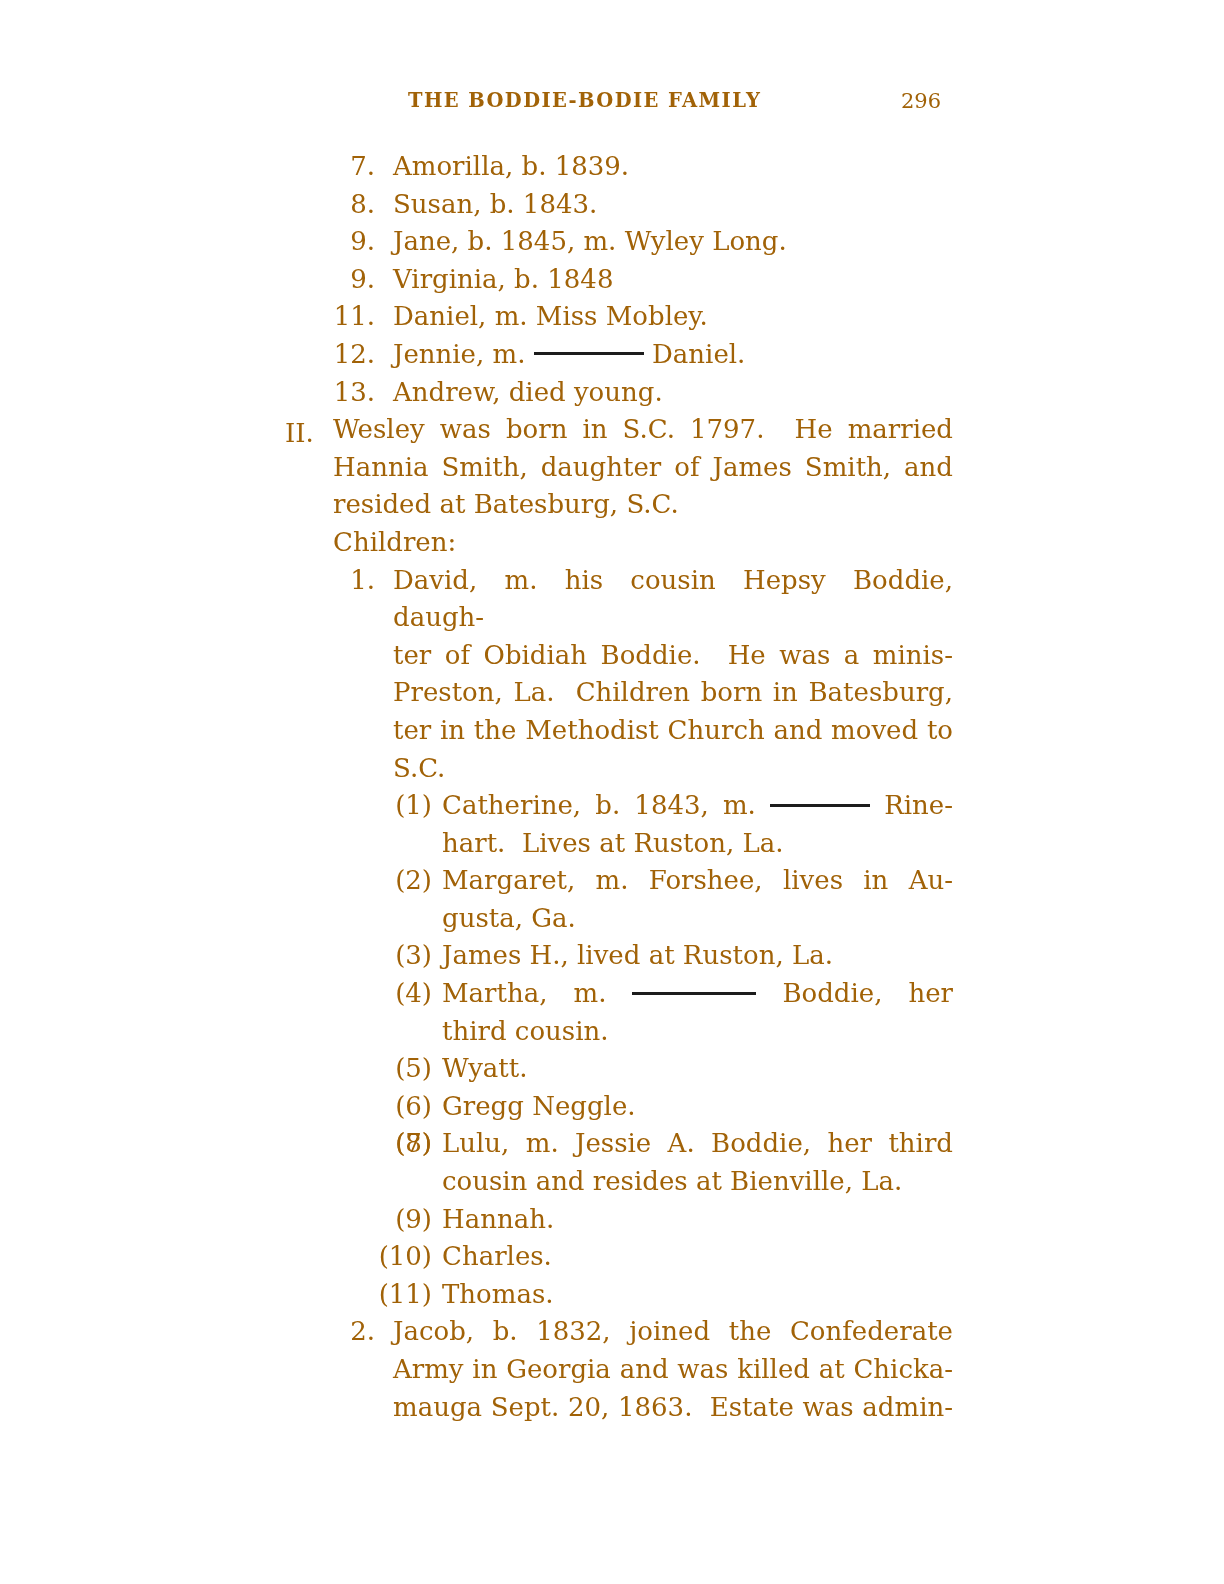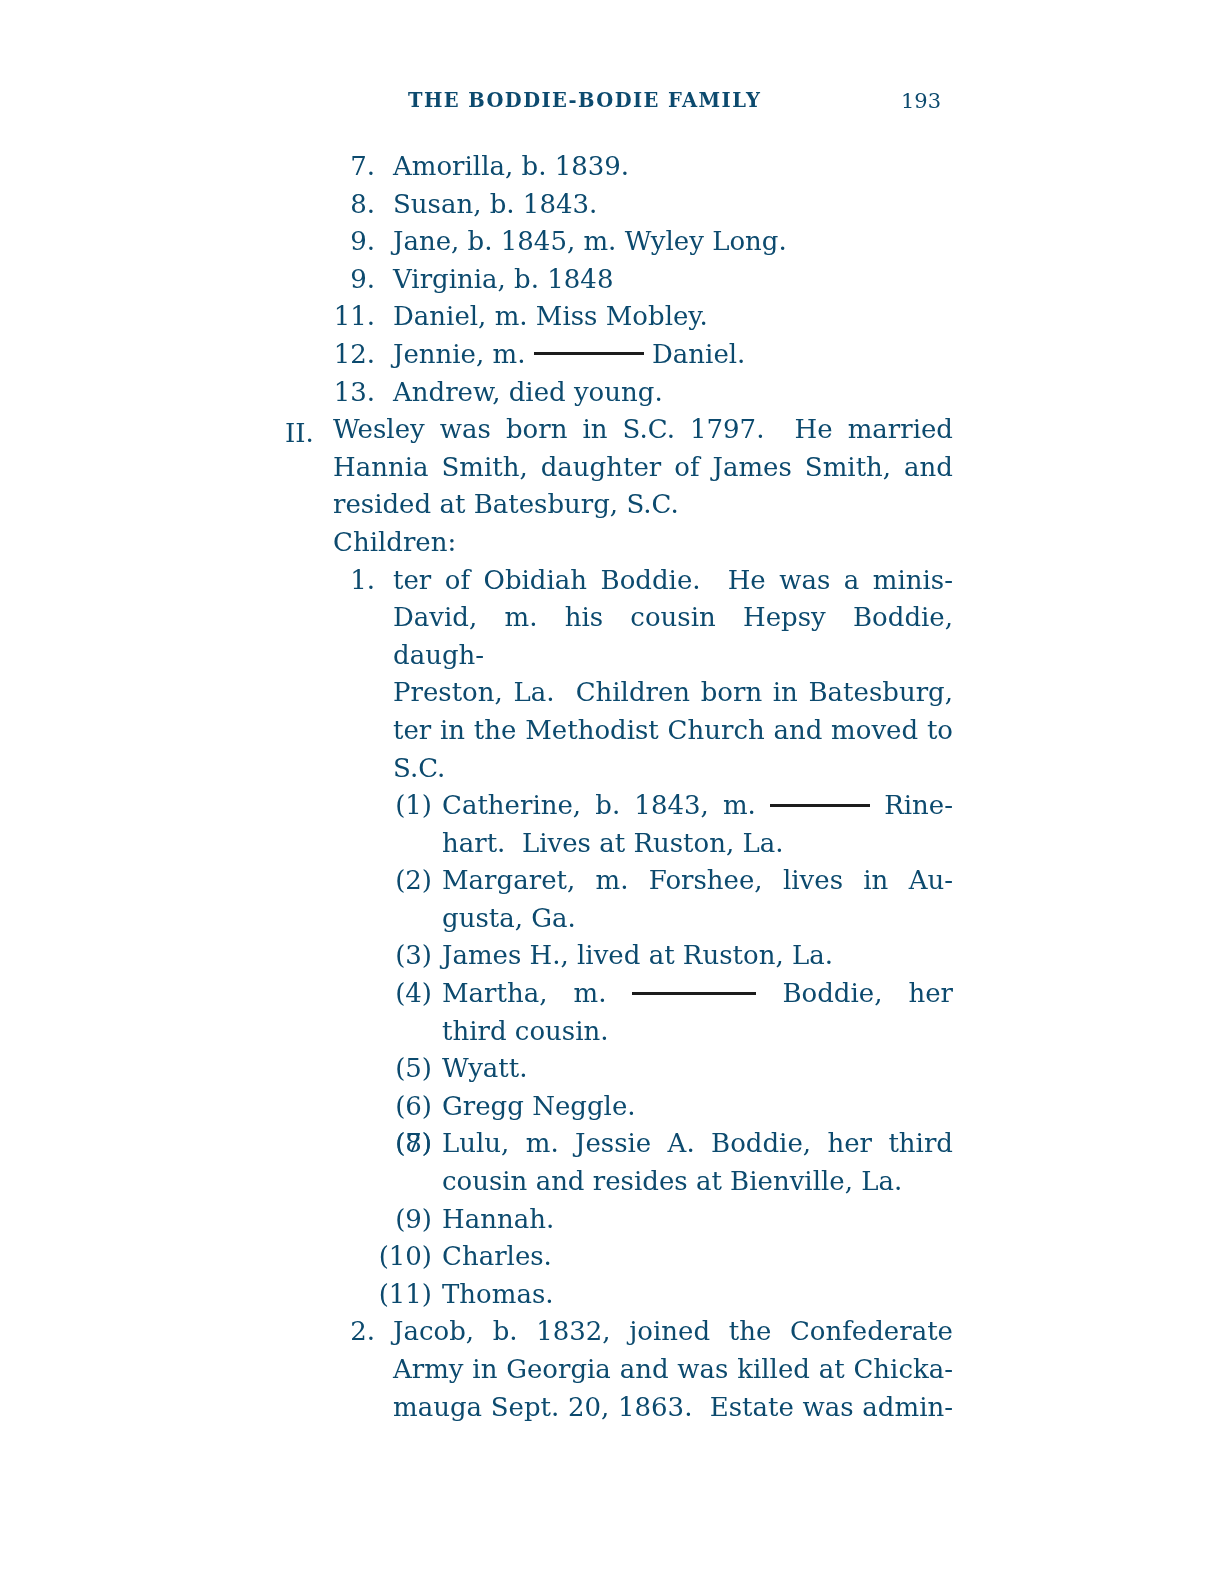--- a/index.html
+++ b/index.html
@@ -1,18 +1,18 @@
 <!DOCTYPE html>
 <html><head>
 <meta charset="utf-8">
 <style>
   html,body { margin:0; padding:0; background:#ffffff; }
   .page {
     position:relative; width:1224px; height:1584px; background:#ffffff;
-    font-family:"DejaVu Serif", serif; color:#0c4a6e;
+    font-family:"DejaVu Serif", serif; color:#a16207;
     font-size:26px; line-height:37.6px; overflow:hidden;
   }
   .running-header { position:absolute; top:88px; left:285px; width:668px; height:32px; }
   .header-title { position:absolute; left:123px; top:0; font-size:19.5px; line-height:26px; font-weight:bold; letter-spacing:1.4px; white-space:nowrap; }
   .page-number { position:absolute; right:12px; top:0; font-size:21px; line-height:26px; }
   .page-body { position:absolute; top:148px; left:285px; width:668px; }
 
   .row { position:relative; }
   .num-pad   { padding-left:108px; }
   .num-marker   { position:absolute; left:0; top:0; width:90px; text-align:right; }
@@ -30,21 +30,21 @@
   .bw124 { width:124px; }
   .bw92  { width:92px; }
 </style>
 </head>
 <body>
 
 <div class="page">
 
   <div class="running-header">
     <div class="header-title">THE BODDIE-BODIE FAMILY</div>
-    <div class="page-number">193</div>
+    <div class="page-number">296</div>
   </div>
 
   <div class="page-body">
 
     <div class="row num-pad">
       <span class="num-marker">7.</span>
       <div class="lline"><span>Amorilla, b. 1839.</span></div>
     </div>
     <div class="row num-pad">
       <span class="num-marker">8.</span>
@@ -78,22 +78,22 @@
     <div class="row roman-pad">
       <span class="roman-marker">II.</span>
       <div class="jline"><span>Wesley was born in S.C. 1797.&nbsp; He married</span></div>
       <div class="jline"><span>Hannia Smith, daughter of James Smith, and</span></div>
       <div class="lline"><span>resided at Batesburg, S.C.</span></div>
       <div class="lline"><span>Children:</span></div>
     </div>
 
     <div class="row num-pad">
       <span class="num-marker">1.</span>
+      <div class="jline"><span>David, m. his cousin Hepsy Boddie, daugh-</span></div>
       <div class="jline"><span>ter of Obidiah Boddie.&nbsp; He was a minis-</span></div>
-      <div class="jline"><span>David, m. his cousin Hepsy Boddie, daugh-</span></div>
       <div class="jline"><span>Preston, La.&nbsp; Children born in Batesburg,</span></div>
       <div class="jline"><span>ter in the Methodist Church and moved to</span></div>
       <div class="lline"><span>S.C.</span></div>
     </div>
 
     <div class="row paren-pad">
       <span class="paren-marker">(1)</span>
       <div class="jline">
         <span>Catherine, b. 1843, m.</span>
         <span class="blank bw100"></span>

